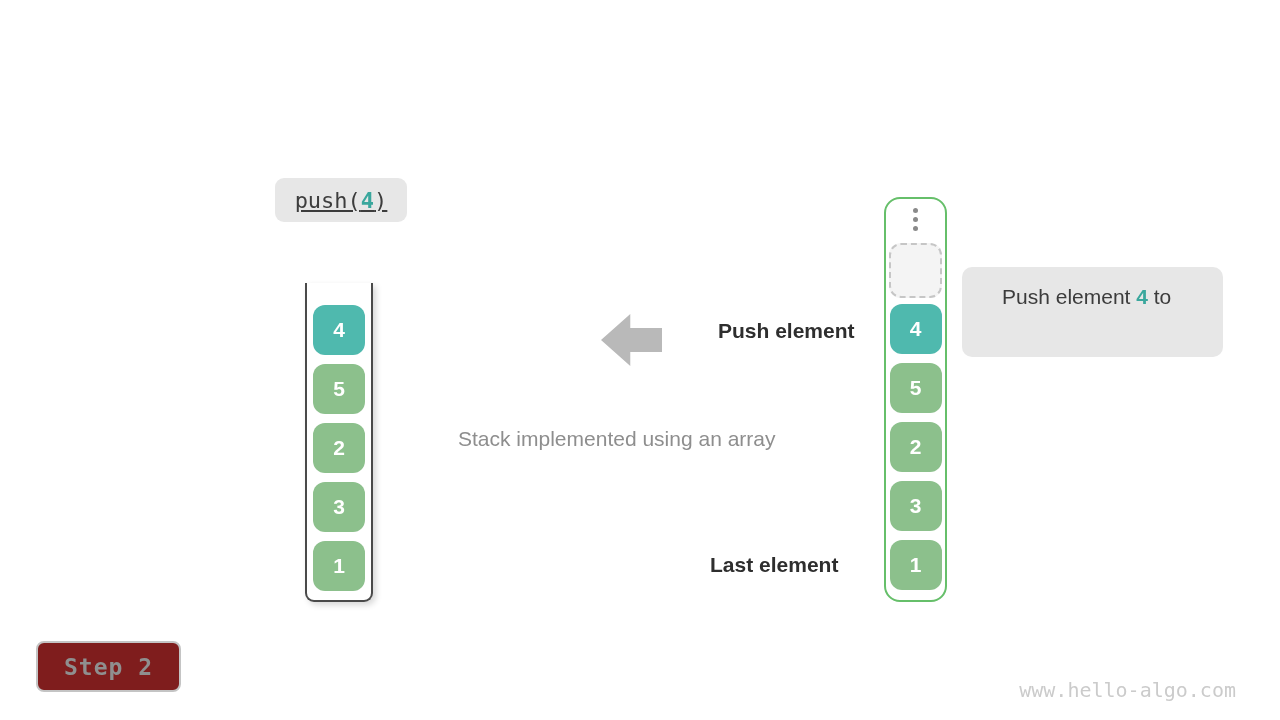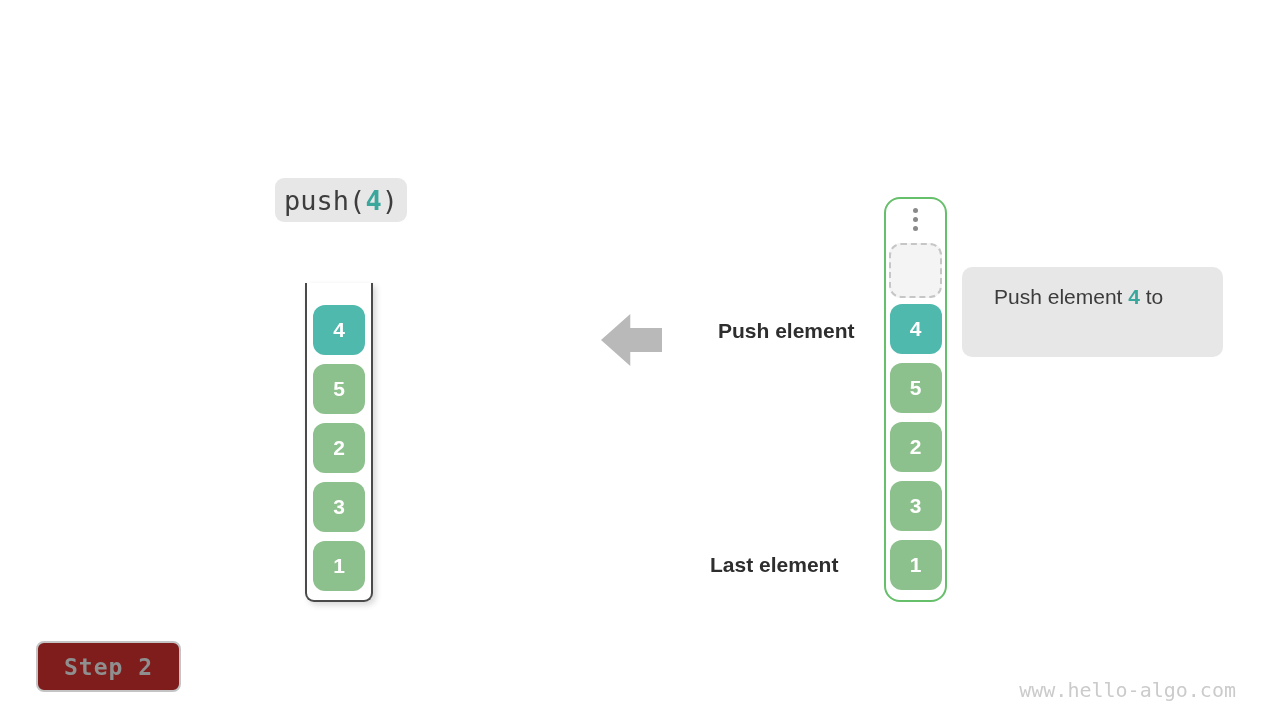--- a/index.html
+++ b/index.html
@@ -8,21 +8,21 @@
     position:relative; width:1280px; height:720px; background:#ffffff;
     font-family:"Liberation Sans", sans-serif; overflow:hidden;
   }
   .abs { position:absolute; }
 
   
   .op-badge {
     left:275px; top:178px; width:132px; height:44px;
     background:#E7E7E7; border-radius:9px;
     display:flex; align-items:center; justify-content:center;
-    font-family:"DejaVu Sans Mono", monospace; font-size:27px; color:#3D3D3D;
+    font-family:"DejaVu Sans Mono", monospace; font-size:22px; color:#3D3D3D;text-decoration:underline;
   }
   .hl { color:var(--highlight-text,#3AA79D); font-weight:bold; }
 
   
   .left-stack {
     left:305px; top:283px; width:68px; height:319px;
     border-left:2px solid #4A4A4A; border-right:2px solid #4A4A4A;
     border-bottom:2px solid #4A4A4A; border-radius:0 0 9px 9px;
     box-shadow:3px 3px 6px rgba(0,0,0,0.16);
     display:flex; flex-direction:column; align-items:center;
@@ -59,21 +59,21 @@
   .empty-cell {
     flex:none; margin-top:12px; width:53px; height:55px;
     border:2px dashed #C6C6C6; background:#F4F4F4; border-radius:12px;
   }
   .right-cells { margin-top:6px; display:flex; flex-direction:column; gap:9px; }
 
   
   .callout {
     left:962px; top:267px; width:261px; height:90px;
     background:#E7E7E7; border-radius:10px;
-    padding:15px 0 0 32px; font-size:21px; line-height:29px; color:#3C3C3C;
+    padding:15px 0 0 40px; font-size:21px; line-height:29px; color:#3C3C3C;
     white-space:nowrap;
   }
 
   
   .step-badge {
     left:36px; top:641px; width:145px; height:51px;
     background:#7f1d1d; border:2px solid #C4C4C4; border-radius:8px;
     display:flex; align-items:center; justify-content:center;
     font-family:"DejaVu Sans Mono", monospace; font-size:23px; font-weight:bold;
     color:#8F8F8F; letter-spacing:1px;
@@ -99,20 +99,21 @@
     <div class="cell teal">4</div>
     <div class="cell">5</div>
     <div class="cell">2</div>
     <div class="cell">3</div>
     <div class="cell">1</div>
   </div>
 
   <div class="abs arrow"></div>
 
   <div class="abs label-last">Push element</div>
+  <div class="abs caption">Stack implemented using an array</div>
   <div class="abs label-first">Last element</div>
 
   <div class="abs right-stack">
     <div class="dots">
       <span class="dot"></span>
       <span class="dot"></span>
       <span class="dot"></span>
     </div>
     <div class="empty-cell"></div>
     <div class="right-cells">

